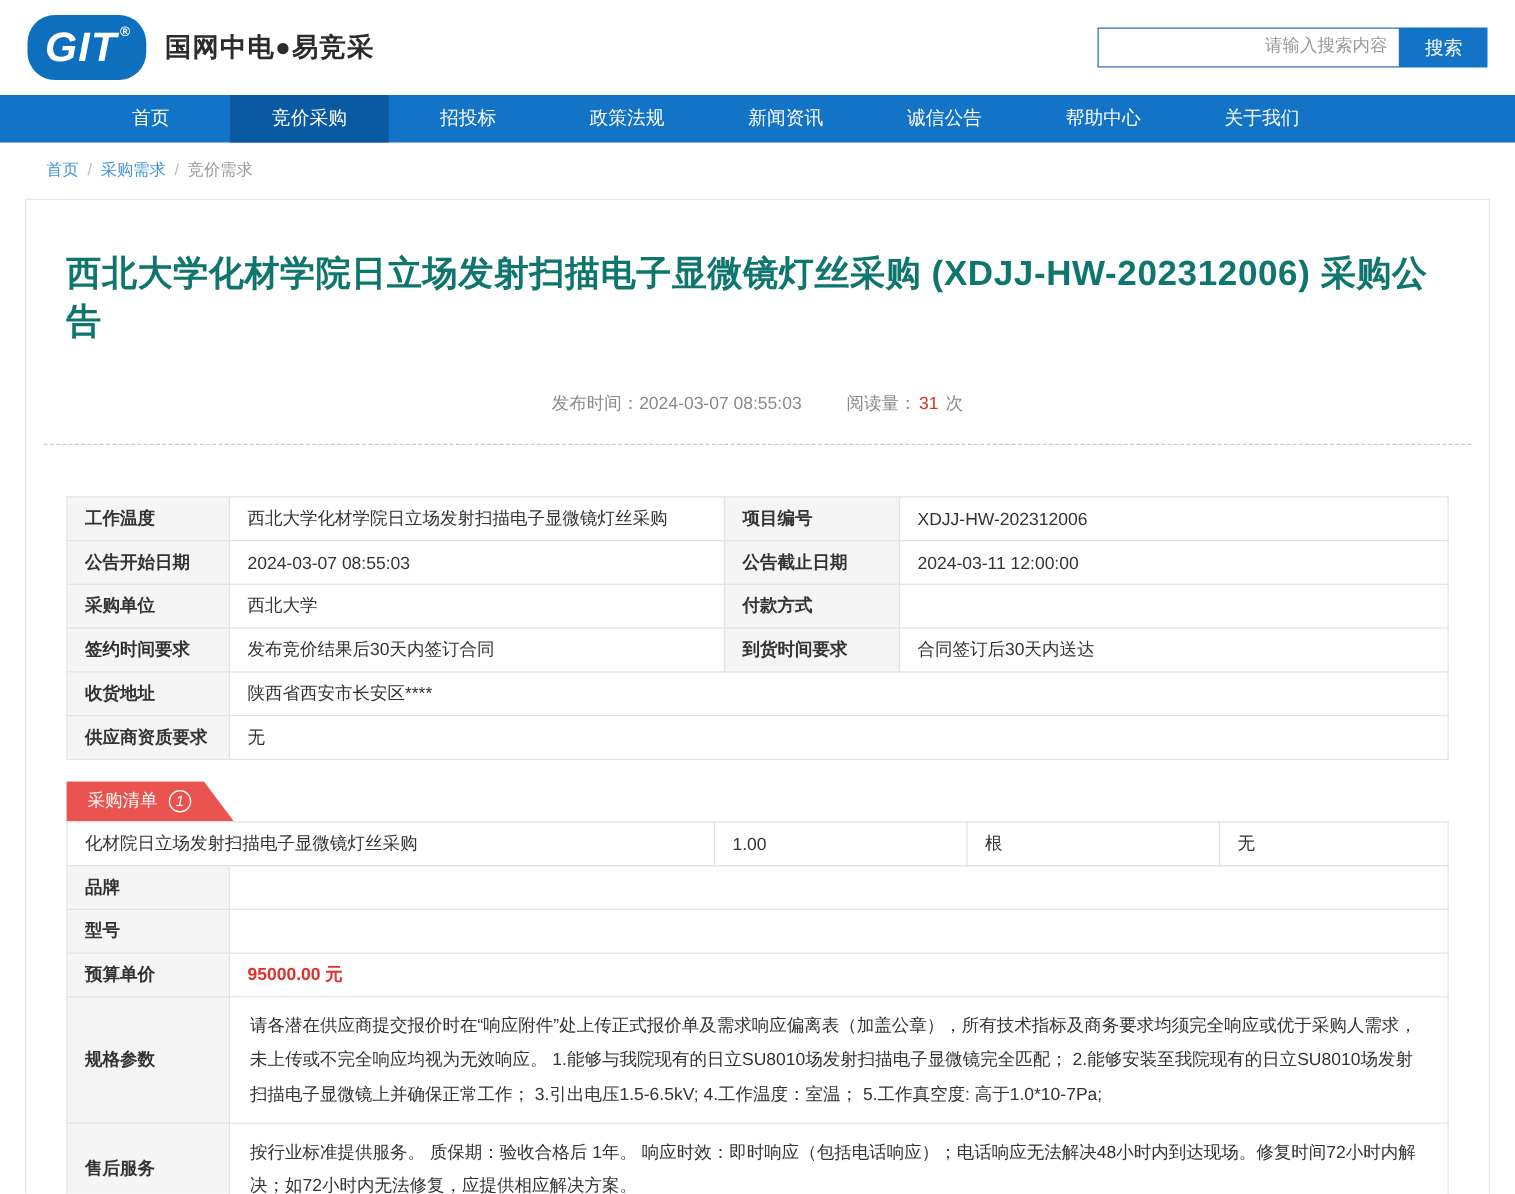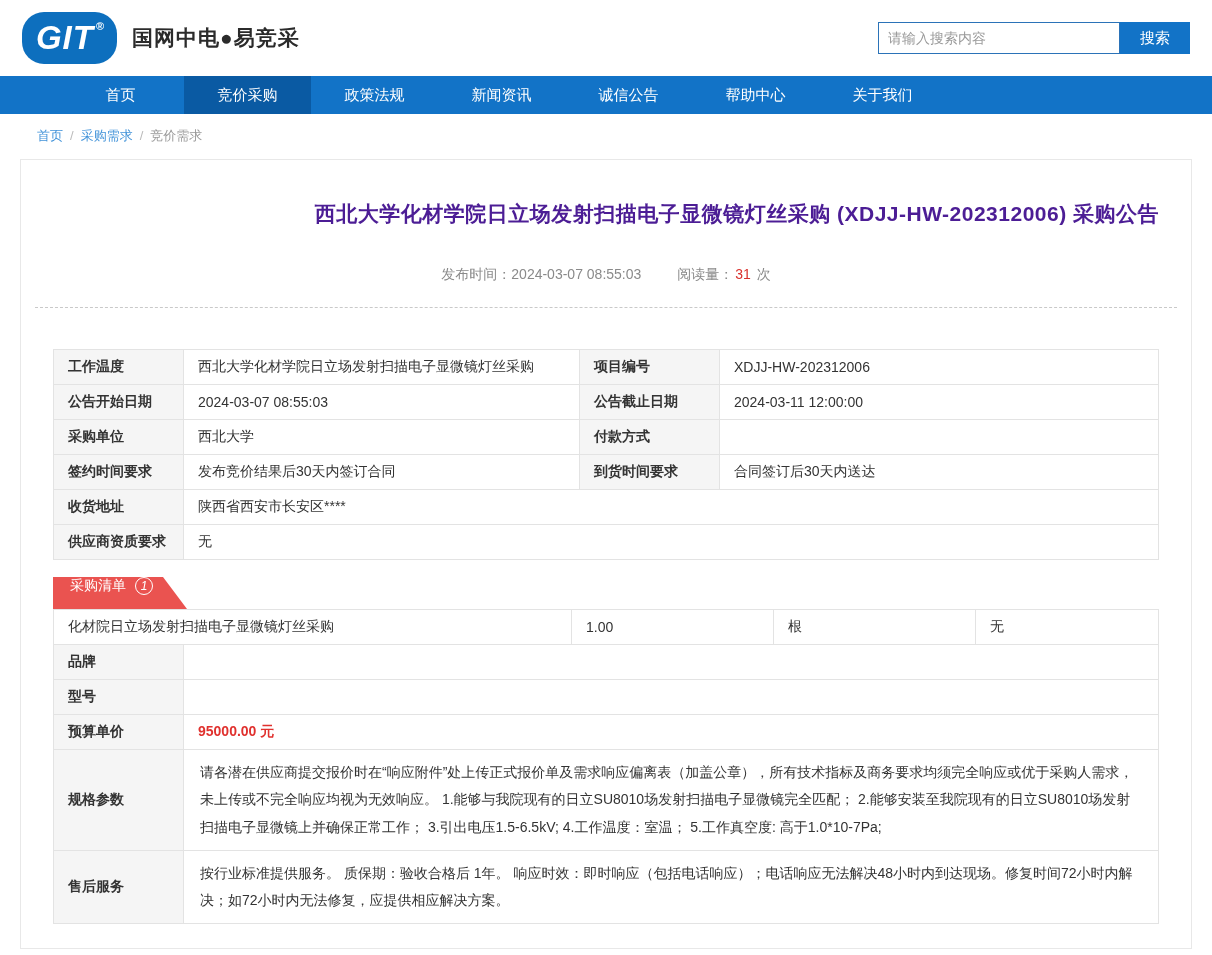--- a/index.html
+++ b/index.html
@@ -20,51 +20,51 @@
   }
   
   .header{height:76px;display:flex;align-items:center;padding:0 22px;background:#fff;}
   .logo-box{width:95px;height:52px;background:var(--logo_blue);color:#fff;
     display:flex;align-items:center;justify-content:center;
     font-style:italic;font-weight:bold;font-size:33px;letter-spacing:1px;position:relative;border-radius:22px;}
   .logo-reg{font-size:11px;font-style:normal;position:relative;top:-12px;left:2px;}
   .site-name{font-size:21px;font-weight:bold;color:#2b2b2b;margin-left:15px;letter-spacing:1px;}
   .search{margin-left:auto;display:flex;align-items:center;}
   .search-input{width:242px;height:32px;border:1px solid #2b73b8;padding:0 9px;
-    font-size:14px;color:#333;outline:none;font-family:Liberation Sans, sans-serif;}
+    font-size:14px;color:#333;outline:none;font-family:Liberation Serif, serif;text-align:right;}
   .search-input::placeholder{color:#9a9a9a;}
   .search-btn{width:70px;height:32px;background:var(--brand_blue);color:#fff;border:none;
     font-size:15px;cursor:pointer;font-family:inherit;}
   
   .nav{height:38px;background:var(--brand_blue);display:flex;padding-left:57px;}
   .nav-item{width:127px;line-height:38px;text-align:center;color:#fff;font-size:15px;cursor:pointer;}
   .nav-item.active{background:var(--active_blue);}
   
   .breadcrumb{padding:13px 0 12px 37px;font-size:13px;color:#999;}
   .breadcrumb a{color:var(--link_blue);text-decoration:none;cursor:pointer;}
   .crumb-sep{margin:0 7px;color:#bbb;}
   
   .card{margin:2px 20px 0;border:1px solid #e8e8e8;background:#fff;
     padding:40px 32px 14px;min-height:790px;}
-  .article-title{text-align:right;font-size:21px;font-weight:bold;color:#4c1d95;
+  .article-title{text-align:left;font-size:28px;font-weight:bold;color:#0f766e;
     margin:0 0 38px;letter-spacing:.5px;}
   .article-meta{text-align:center;font-size:14px;color:#8a8a8a;
     padding-bottom:23px;border-bottom:1px dashed #c9c9c9;margin:0 -18px 41px;}
   .meta-item{margin:0 16px;}
   .views-count{color:#d9302c;margin:0 2px;}
   
   table{border-collapse:collapse;width:100%;font-size:14px;color:#333;table-layout:fixed;}
   td,th{border:1px solid var(--border_gray);height:35px;padding:4px 14px;
     text-align:left;vertical-align:middle;word-break:break-all;}
   .cell-label{background:var(--label_bg);font-weight:bold;color:#333;}
   col.c-label1{width:130px;} col.c-val1{width:396px;}
   col.c-label2{width:140px;}
   .red{color:var(--price_red);font-weight:bold;}
   
-  .tab-badge{margin-top:17px;display:inline-flex;align-items:flex-start;height:32px;
+  .tab-badge{margin-top:17px;display:inline-flex;align-items:center;height:32px;
     background:var(--accent_red);color:#fff;font-size:14px;
     padding:0 34px 0 17px;
     clip-path:polygon(0 0,calc(100% - 24px) 0,100% 100%,0 100%);}
   .count-circle{width:18px;height:18px;border:1px solid #fff;border-radius:50%;
     display:inline-flex;align-items:center;justify-content:center;
     font-size:12px;margin-left:9px;font-style:italic;}
   table.items-top th{background:var(--label_bg);font-weight:bold;}
   col.ic1{width:518px;} col.ic2{width:202px;} col.ic3{width:202px;}
   table.items-detail{margin-top:-1px;}
   col.dc1{width:130px;}
@@ -81,20 +81,21 @@
   <div class="site-name">国网中电●易竞采</div>
   <div class="search">
     <input class="search-input" placeholder="请输入搜索内容" style="">
     <button class="search-btn">搜索</button>
   </div>
 </div>
 
 <div class="nav">
   <div class="nav-item">首页</div>
   <div class="nav-item active">竞价采购</div>
+  <div class="nav-item">招投标</div>
   <div class="nav-item">政策法规</div>
   <div class="nav-item">新闻资讯</div>
   <div class="nav-item">诚信公告</div>
   <div class="nav-item">帮助中心</div>
   <div class="nav-item">关于我们</div>
 </div>
 
 <div class="breadcrumb">
   <a>首页</a><span class="crumb-sep">/</span><a>采购需求</a><span class="crumb-sep">/</span><span>竞价需求</span>
 </div>

